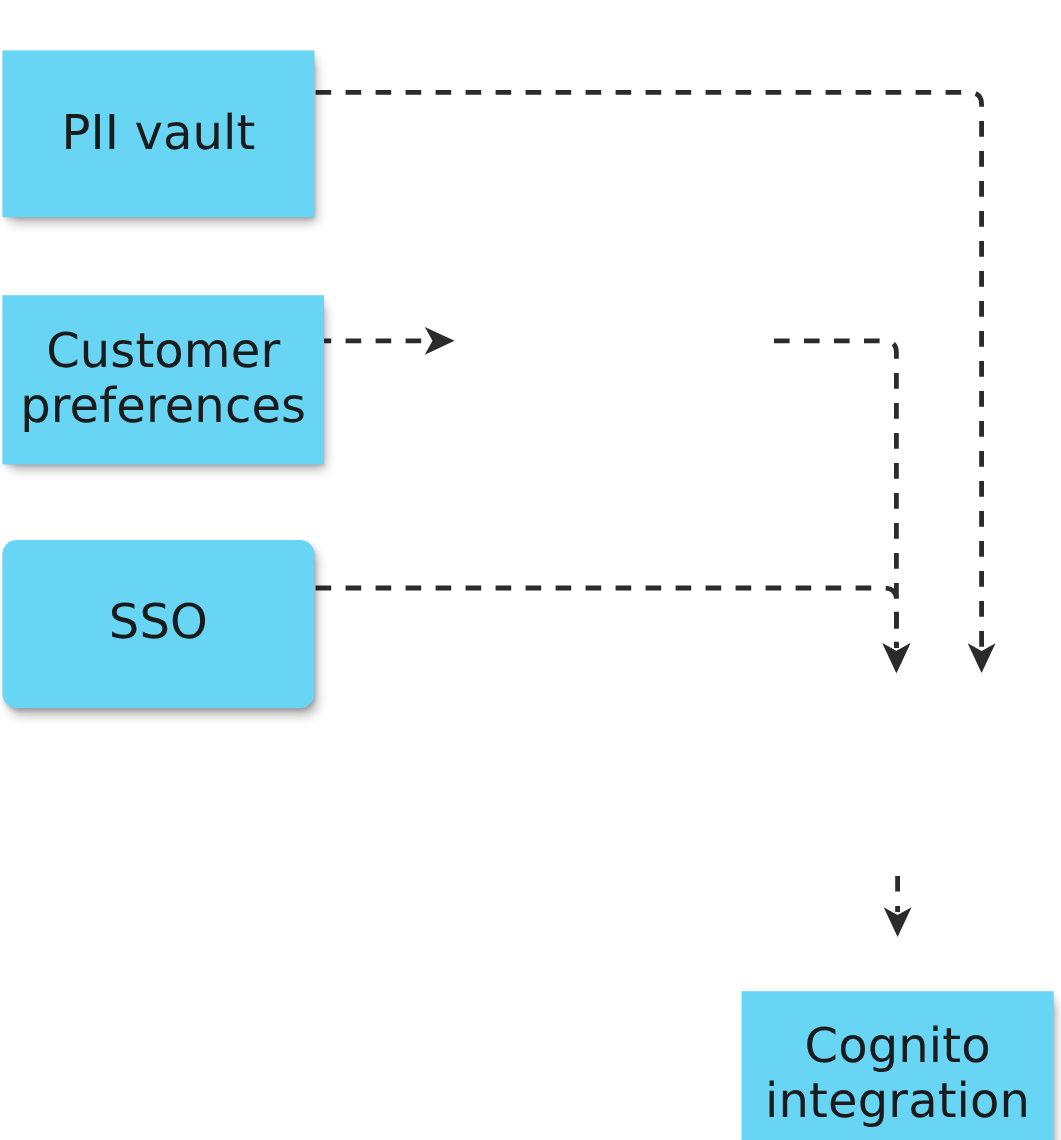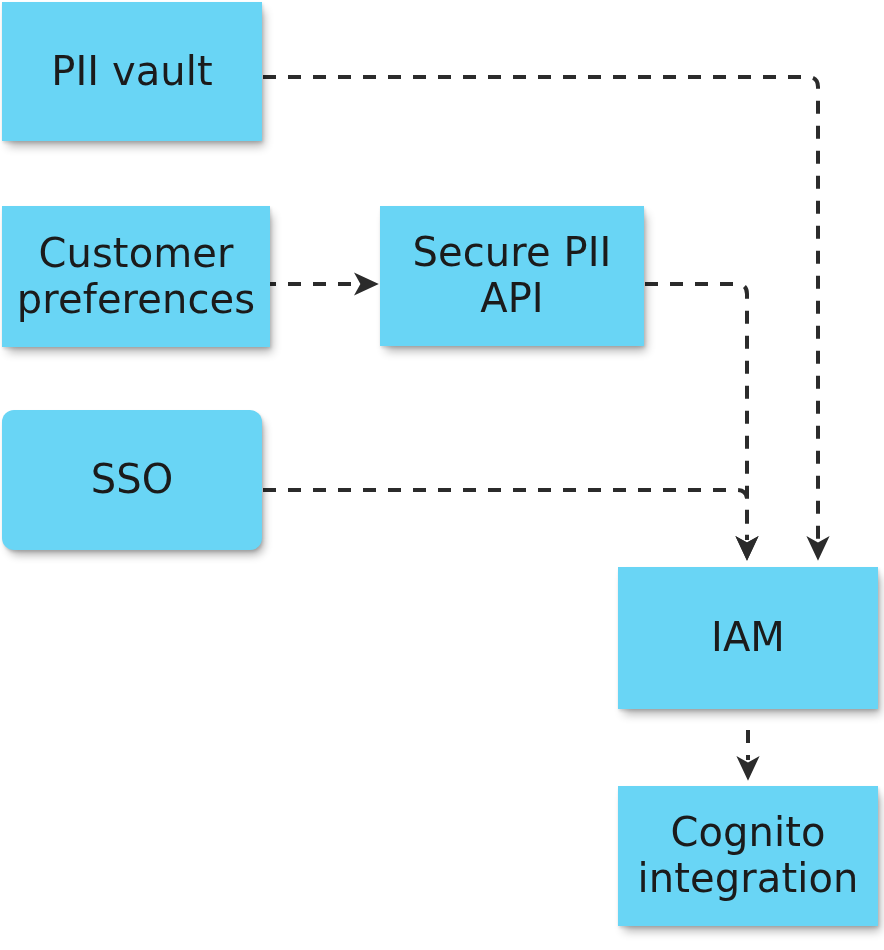--- a/index.html
+++ b/index.html
@@ -38,20 +38,21 @@
     color: #1b1b1b;
     font-size: 40px;
     line-height: 1.14;
     letter-spacing: 0.1px;
     font-weight: 400;
     padding: 2px 6px;
     background: #69d5f5;
     background-image: linear-gradient(150deg, #72d8f6 0%, #67d4f5 42%, #62d2f4 100%);
     box-shadow: 4px 7px 9px -2px rgba(0,0,0,0.30),
                 1px 2px 3px rgba(0,0,0,0.14);
+    margin-top: 40px;
   }
   .node .node-label {
     display: block;
     white-space: pre-line;
   }
 </style>
 </head>
 <body>
 
 <div id="diagram-canvas" style="width: 884px; height: 950px; background: rgb(255, 255, 255);">
@@ -80,27 +81,20 @@
 
   <div class="node" style="left: 2px; top: 206px; width: 268px; height: 141px; font-size: 40px; background: rgb(105, 213, 245); color: rgb(27, 27, 27);">
     <span class="node-label">Customer
 preferences</span>
   </div>
 
   <div class="node" style="left: 2px; top: 410px; width: 260px; height: 140px; font-size: 40px; background: rgb(105, 213, 245); color: rgb(27, 27, 27); border-radius: 12px;">
     <span class="node-label">SSO</span>
   </div>
 
-  <div class="node" style="left: 380px; top: 206px; width: 264px; height: 140px; font-size: 40px; background: rgb(105, 213, 245); color: rgb(27, 27, 27);">
-    <span class="node-label">Secure PII
-API</span>
-  </div>
 
-  <div class="node" style="left: 618px; top: 567px; width: 260px; height: 142px; font-size: 40px; background: rgb(105, 213, 245); color: rgb(27, 27, 27);">
-    <span class="node-label">IAM</span>
-  </div>
 
   <div class="node" style="left: 618px; top: 786px; width: 260px; height: 140px; font-size: 40px; background: rgb(105, 213, 245); color: rgb(27, 27, 27);">
     <span class="node-label">Cognito
 integration</span>
   </div>
 
 </div>
 
 </body></html>

